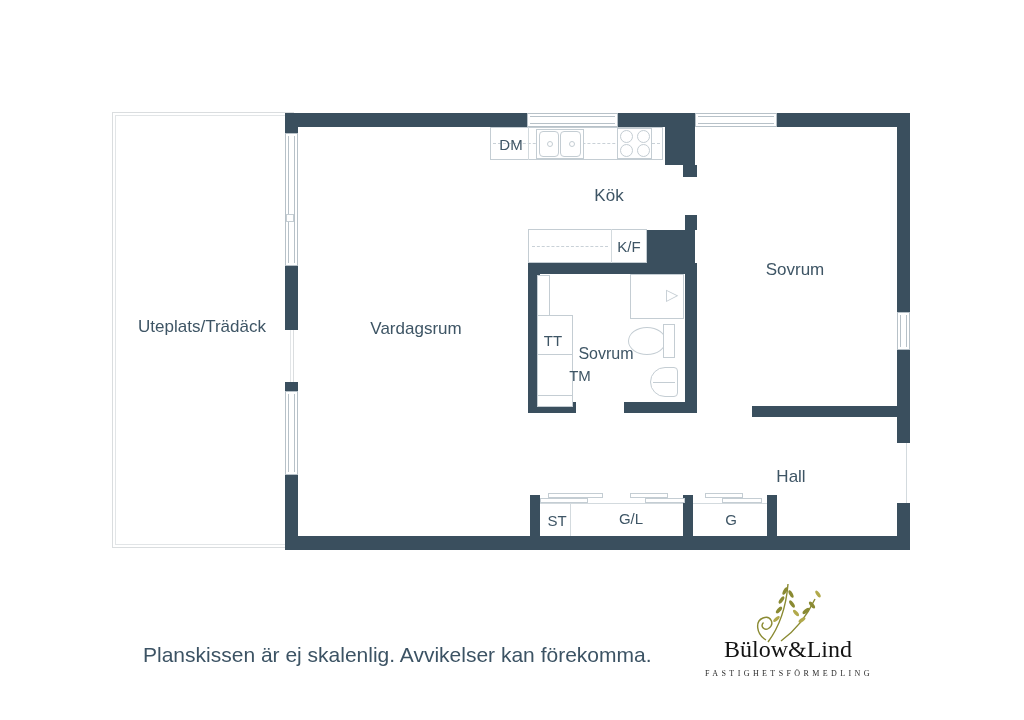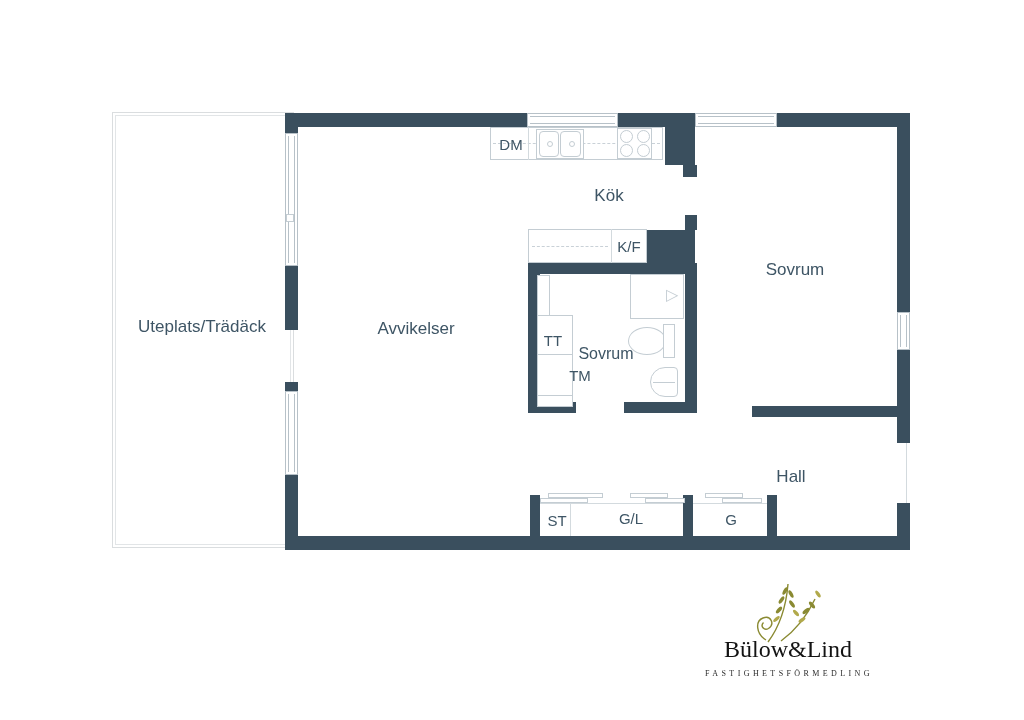--- a/index.html
+++ b/index.html
@@ -116,34 +116,35 @@
   <div class="hl" style="left:693px;top:503px;width:74px"></div>
   <div class="vl" style="left:570px;top:503px;height:33px"></div>
   <div class="fx" style="left:548px;top:493px;width:55px;height:5px"></div>
   <div class="fx" style="left:540px;top:498px;width:48px;height:5px"></div>
   <div class="fx" style="left:630px;top:493px;width:38px;height:5px"></div>
   <div class="fx" style="left:645px;top:498px;width:40px;height:5px"></div>
   <div class="fx" style="left:705px;top:493px;width:38px;height:5px"></div>
   <div class="fx" style="left:722px;top:498px;width:40px;height:5px"></div>
 
   <span class="lbl" style="left:202px;top:327px">Uteplats/Trädäck</span>
-  <span class="lbl" style="left:416px;top:329px">Avvikelser</span>
+  <span class="lbl" style="left:416px;top:329px">Vardagsrum</span>
   <span class="lbl" style="left:609px;top:196px">Kök</span>
   <span class="lbl" style="left:795px;top:270px">Sovrum</span>
   <span class="lbl" style="left:606px;top:354px;font-size:16px">Sovrum</span>
   <span class="lbl" style="left:791px;top:477px">Hall</span>
 
   <span class="lbl sm" style="left:511px;top:144px">DM</span>
   <span class="lbl sm" style="left:629px;top:246px">K/F</span>
   <span class="lbl sm" style="left:553px;top:340px">TT</span>
   <span class="lbl sm" style="left:580px;top:375px">TM</span>
   <span class="lbl sm" style="left:557px;top:520px">ST</span>
   <span class="lbl sm" style="left:631px;top:518px">G/L</span>
   <span class="lbl sm" style="left:731px;top:519px">G</span>
 
+  <div class="disclaimer">Planskissen är ej skalenlig. Avvikelser kan förekomma.</div>
 
   <div>
     <svg class="a" style="left:750px;top:580px" width="85" height="68" viewBox="0 0 85 68">
       <g fill="none" stroke="#8a8a32" stroke-width="1.4">
         <path d="M16 60 C 6 54 5 41 13 38 C 21 35 25 44 18.5 48.5 C 14 51 10 46 13.5 42.5"></path>
         <path d="M18 62 C 30 46 36 28 38 4"></path>
         <path d="M31 61 C 46 50 56 38 65 19"></path>
       </g>
       <g fill="#8a8a32">
         <ellipse cx="35" cy="11" rx="4.2" ry="1.8" transform="rotate(-62 35 11)"></ellipse>

